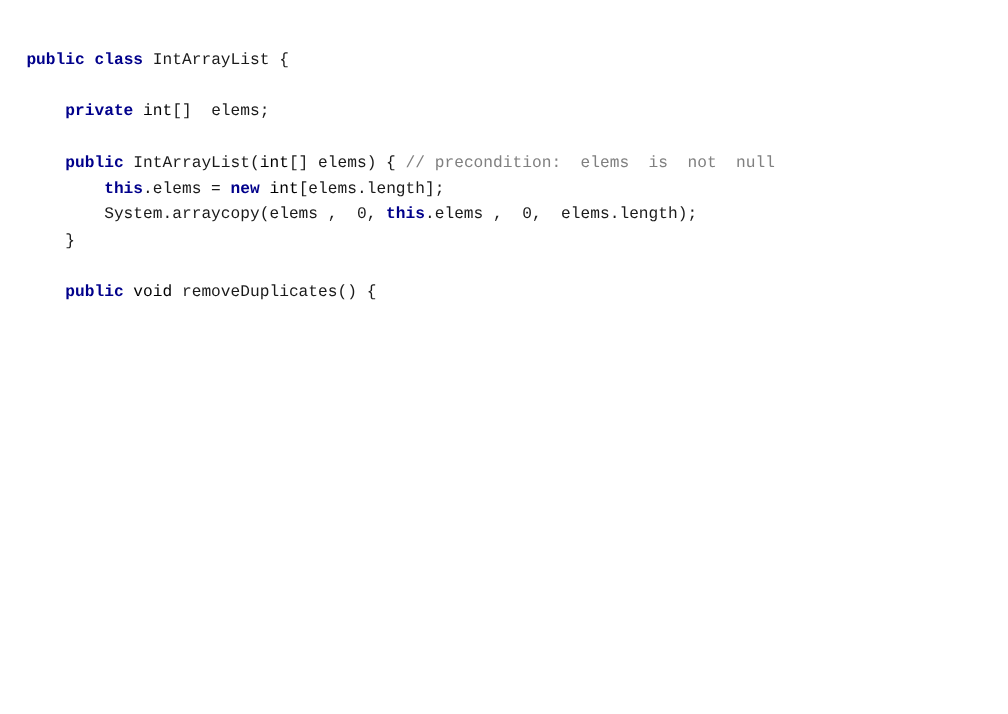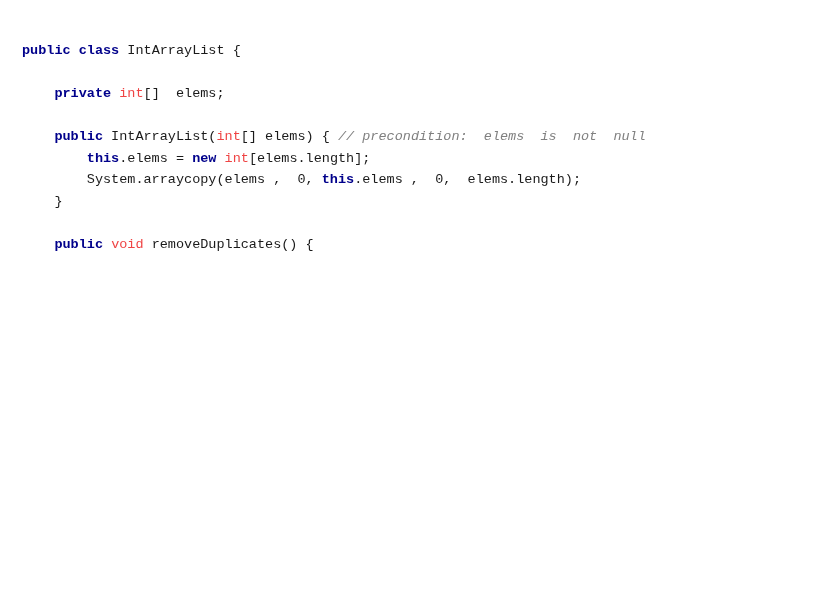--- a/index.html
+++ b/index.html
@@ -17,21 +17,21 @@
       font-size: 13.5px;
       line-height: 1.6;
     }
 
     .code-container {
       padding: 18px 22px;
       white-space: pre;
     }
 
     .kw { color: #00008B; font-weight: bold; }       
-    .type { color: #ef4444; }                          
+    .type { color: #000000; }                          
     .plain { color: #1a1a1a; }                         
-    .comment { color: #808080; font-style: italic; }
+    .comment { color: #808080; }
   </style>
 </head>
 <body>
 
 <div class="code-container">
 <div><span class="kw">public</span><span class="plain"> </span><span class="kw">class</span><span class="plain"> IntArrayList {</span></div><div>&nbsp;</div><div><span class="plain">    </span><span class="kw">private</span><span class="plain"> </span><span class="type">int</span><span class="plain">[]  elems;</span></div><div>&nbsp;</div><div><span class="plain">    </span><span class="kw">public</span><span class="plain"> IntArrayList(</span><span class="type">int</span><span class="plain">[] elems) { </span><span class="comment">// precondition:  elems  is  not  null</span></div><div><span class="plain">        </span><span class="kw">this</span><span class="plain">.elems = </span><span class="kw">new</span><span class="plain"> </span><span class="type">int</span><span class="plain">[elems.length];</span></div><div><span class="plain">        System.arraycopy(elems ,  0, </span><span class="kw">this</span><span class="plain">.elems ,  0,  elems.length);</span></div><div><span class="plain">    }</span></div><div>&nbsp;</div><div><span class="plain">    </span><span class="kw">public</span><span class="plain"> </span><span class="type">void</span><span class="plain"> removeDuplicates() {</span></div></div>
 
 </body></html>

